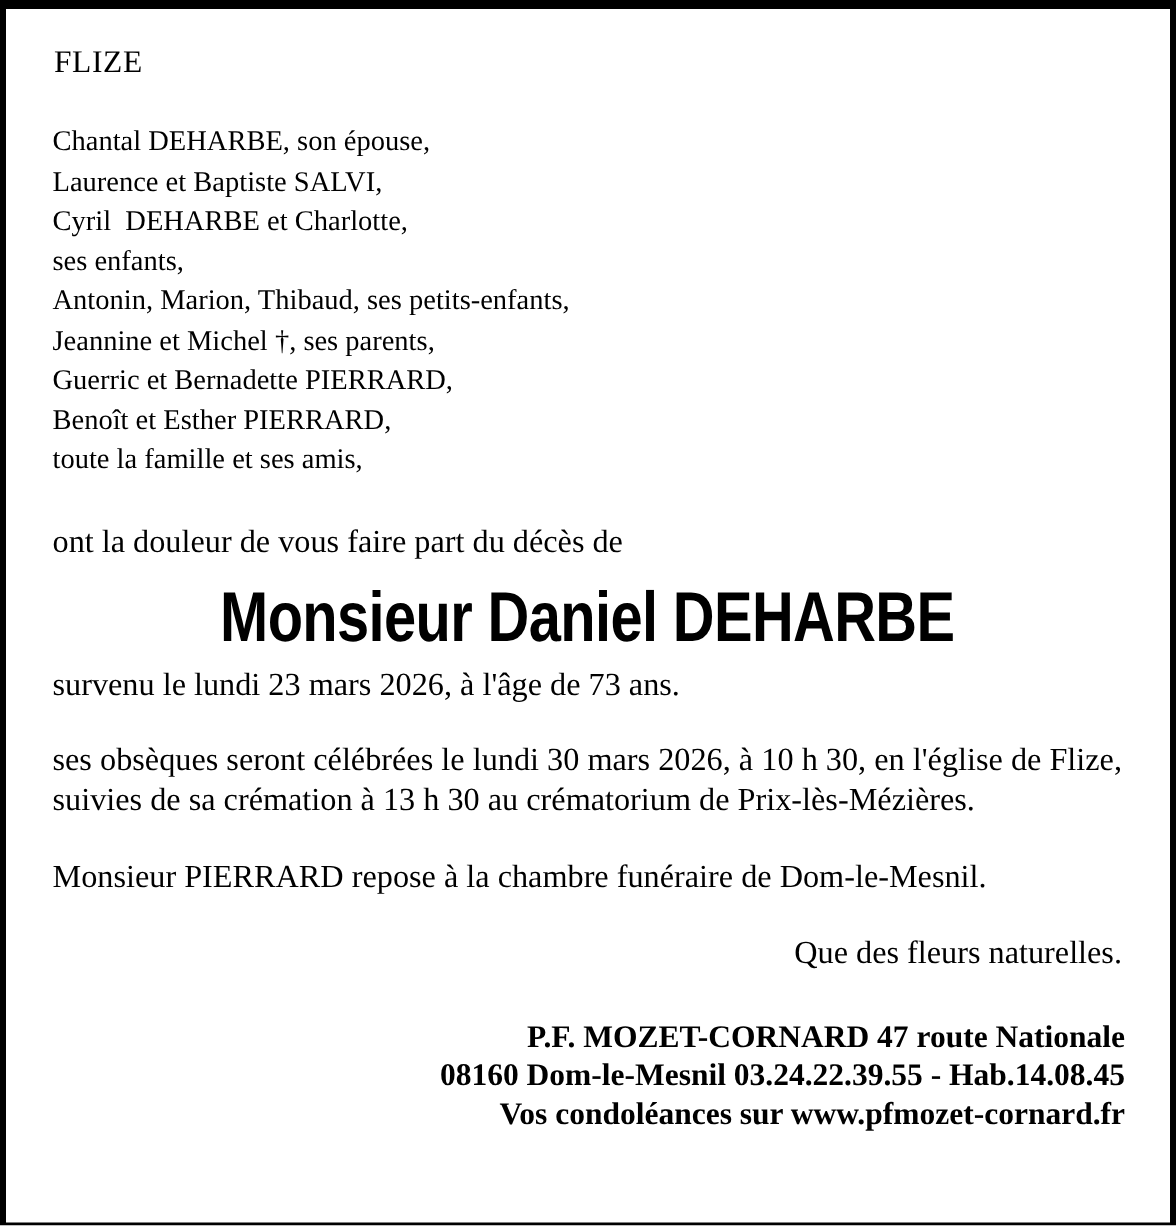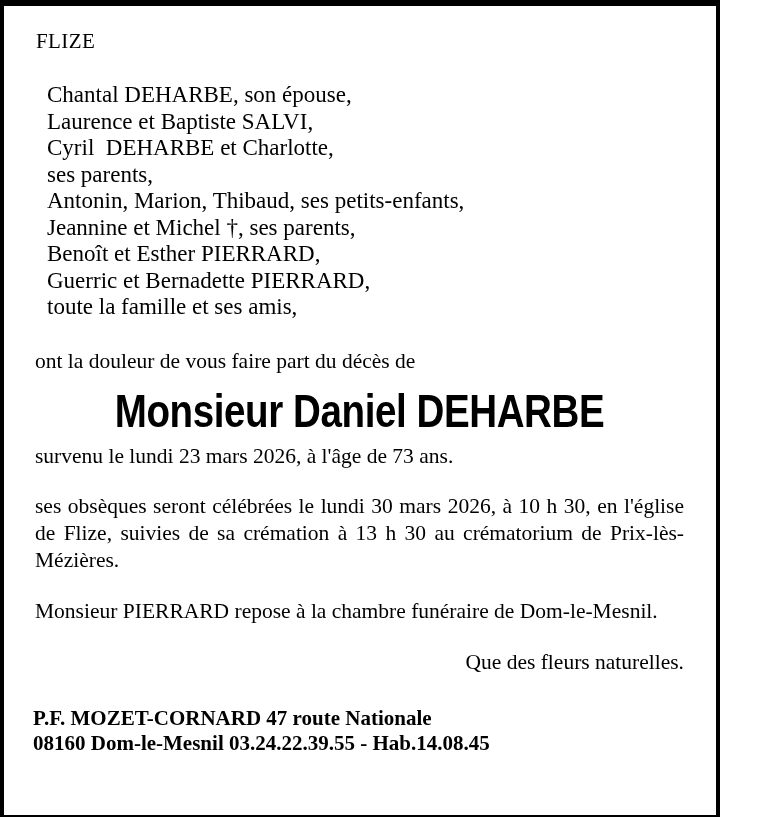--- a/index.html
+++ b/index.html
@@ -11,21 +11,21 @@
     width: 784px;
     height: 817px;
     overflow: hidden;
     font-family: "Liberation Serif", "DejaVu Serif", serif;
     color: #000000;
   }
 
   #notice {
     position: relative;
     box-sizing: border-box;
-    width: 720px;
+    width: 784px;
     height: 817px;
     background: #ffffff;
     border-top: 6px solid #000000;
     border-left: 4px solid #000000;
     border-right: 4px solid #000000;
     border-bottom: 2px solid #000000;
   }
 
   .inner {
     box-sizing: border-box;
@@ -35,23 +35,23 @@
 
   .locality {
     font-size: 21px;
     line-height: 26px;
     letter-spacing: 0.4px;
     margin: 0 0 28px 3px;
   }
 
   .family-list {
     list-style: none;
-    margin: 0 0 0 14px;
+    margin: 0 0 0 2px;
     padding: 0;
-    font-size: 23px;
+    font-size: 19px;
     line-height: 26.5px;
   }
   .family-list li {
     white-space: pre;
     margin: 0;
     padding: 0;
   }
 
   .lead-line {
     font-size: 21.5px;
@@ -83,21 +83,21 @@
     line-height: 27px;
     text-align: justify;
     text-justify: inter-word;
     margin: 24px 2px 0 2px;
   }
   .para.no-justify {
     text-align: right;
   }
 
   .footer {
-    text-align: left;
+    text-align: right;
     font-weight: bold;
     font-size: 21px;
     line-height: 25.5px;
     margin-top: 30px;
   }
   .footer div {
     white-space: nowrap;
   }
 </style>
 </head>
@@ -105,39 +105,40 @@
 
 <div id="notice">
   <div class="inner">
 
     <div class="locality">FLIZE</div>
 
     <ul class="family-list">
       <li>Chantal DEHARBE, son épouse,</li>
       <li>Laurence et Baptiste SALVI,</li>
       <li>Cyril  DEHARBE et Charlotte,</li>
-      <li>ses parents,</li>
+      <li>ses enfants,</li>
       <li>Antonin, Marion, Thibaud, ses petits-enfants,</li>
       <li>Jeannine et Michel †, ses parents,</li>
+      <li>Guerric et Bernadette PIERRARD,</li>
       <li>Benoît et Esther PIERRARD,</li>
-      <li>Guerric et Bernadette PIERRARD,</li>
       <li>toute la famille et ses amis,</li>
     </ul>
 
     <div class="lead-line">ont la douleur de vous faire part du décès de</div>
 
     <div class="deceased-name">Monsieur Daniel DEHARBE</div>
 
     <div class="survenu-line">survenu le lundi 23 mars 2026, à l'âge de 73 ans.</div>
 
     <p class="para">ses obsèques seront célébrées le lundi 30 mars 2026, à 10 h 30, en l'église de Flize, suivies de sa crémation à 13 h 30 au crématorium de Prix-lès-Mézières.</p>
 
     <p class="para">Monsieur PIERRARD repose à la chambre funéraire de Dom-le-Mesnil.</p>
 
     <p class="para no-justify">Que des fleurs naturelles.</p>
 
     <div class="footer">
       <div>P.F. MOZET-CORNARD 47 route Nationale</div>
       <div>08160 Dom-le-Mesnil 03.24.22.39.55 - Hab.14.08.45</div>
+      <div>Vos condoléances sur www.pfmozet-cornard.fr</div>
     </div>
 
   </div>
 </div>
 
 </body></html>

